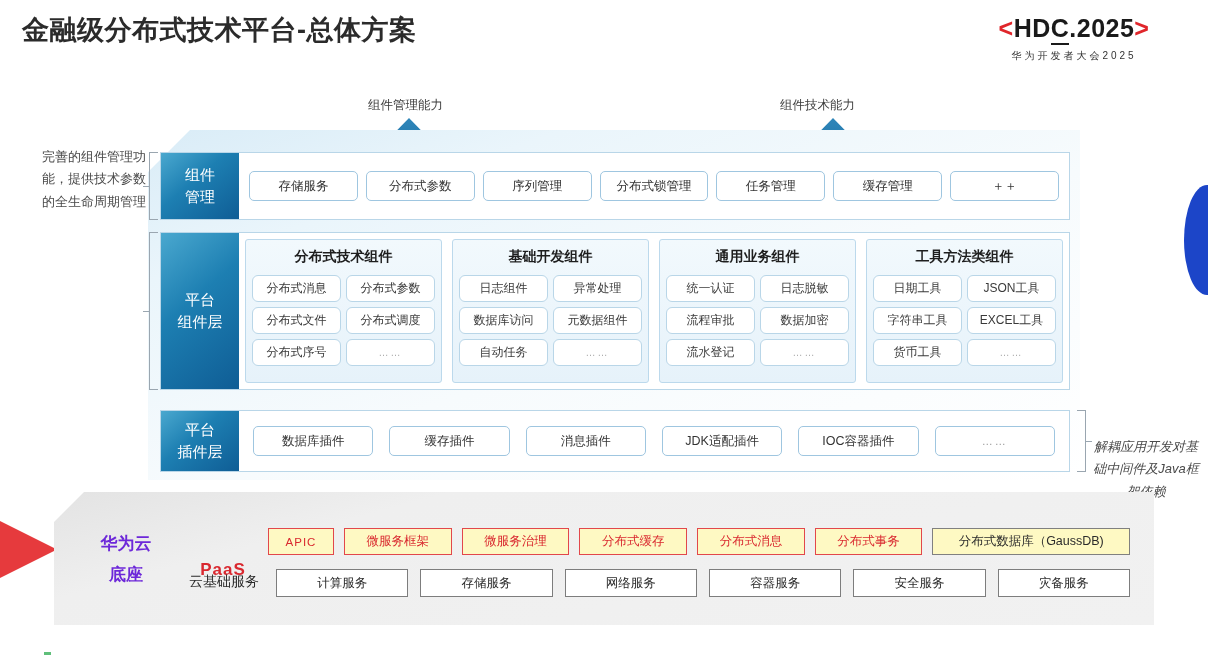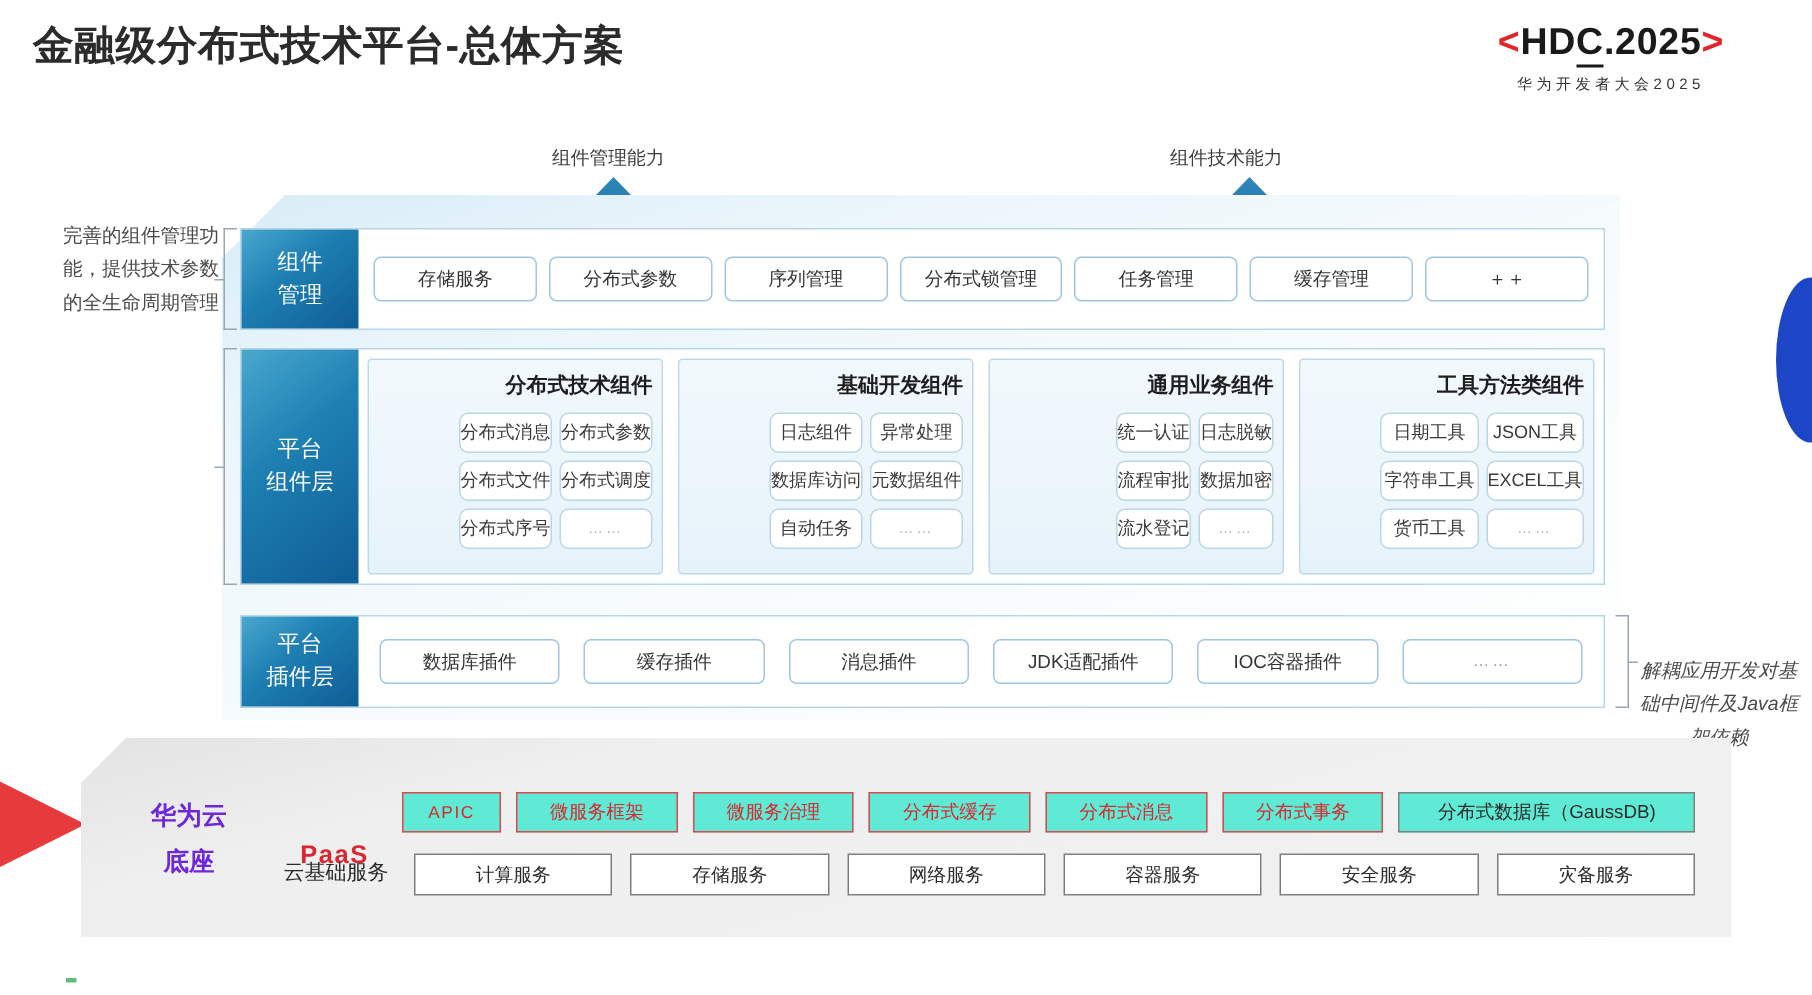--- a/index.html
+++ b/index.html
@@ -96,21 +96,21 @@
     height: 30px; flex: 1;
   }
   .chip.dots { color: #999; letter-spacing: 2px; font-size: 11px; }
 
   
   .group-wrap { flex: 1; display: flex; gap: 10px; padding: 6px 6px; }
   .group {
     flex: 1; border: 1px solid #bcd9ec; border-radius: 3px;
     background: linear-gradient(180deg,#f2f9fd 0%,#e6f2fa 100%);
     padding: 5px 6px 6px 6px;
-    display: flex; flex-direction: column; gap: 5px; align-items: flex-end;
+    display: flex; flex-direction: column; gap: 5px;
   }
   .group-title {
     text-align: center; font-size: 14px; font-weight: bold; color: #1e1e1e;
     padding: 3px 0 4px 0;
   }
   .group-grid { display: grid; grid-template-columns: 1fr 1fr; gap: 5px; }
   .gchip {
     background: #ffffff; border: 1px solid #b9d6e8; border-radius: 6px;
     font-size: 12px; color: #3a3a3a; height: 27px;
     display: flex; align-items: center; justify-content: center; text-align: center;
@@ -150,21 +150,21 @@
   }
   .cloudbase-label {
     position: absolute; left: 178px; top: 573px; width: 92px;
     text-align: center; font-size: 14px; color: #2a2a2a;
   }
   .paas-row {
     position: absolute; left: 268px; top: 528px;
     width: 862px; height: 27px; display: flex; gap: 10px;
   }
   .paas-chip {
-    border: 1.3px solid #e2474b; background: #5eead4;
+    border: 1.3px solid #e2474b; background: #fef9c3;
     color: #d9282f; font-size: 12.5px;
     display: flex; align-items: center; justify-content: center;
     text-align: center; flex: 1;
   }
   .paas-chip.neutral { border-color: #808080; color: #2b2b2b; }
   .paas-chip.small { font-size: 11.5px; letter-spacing: 1px; }
   .cloud-row {
     position: absolute; left: 276px; top: 569px;
     width: 854px; height: 28px; display: flex; gap: 12px;
   }

